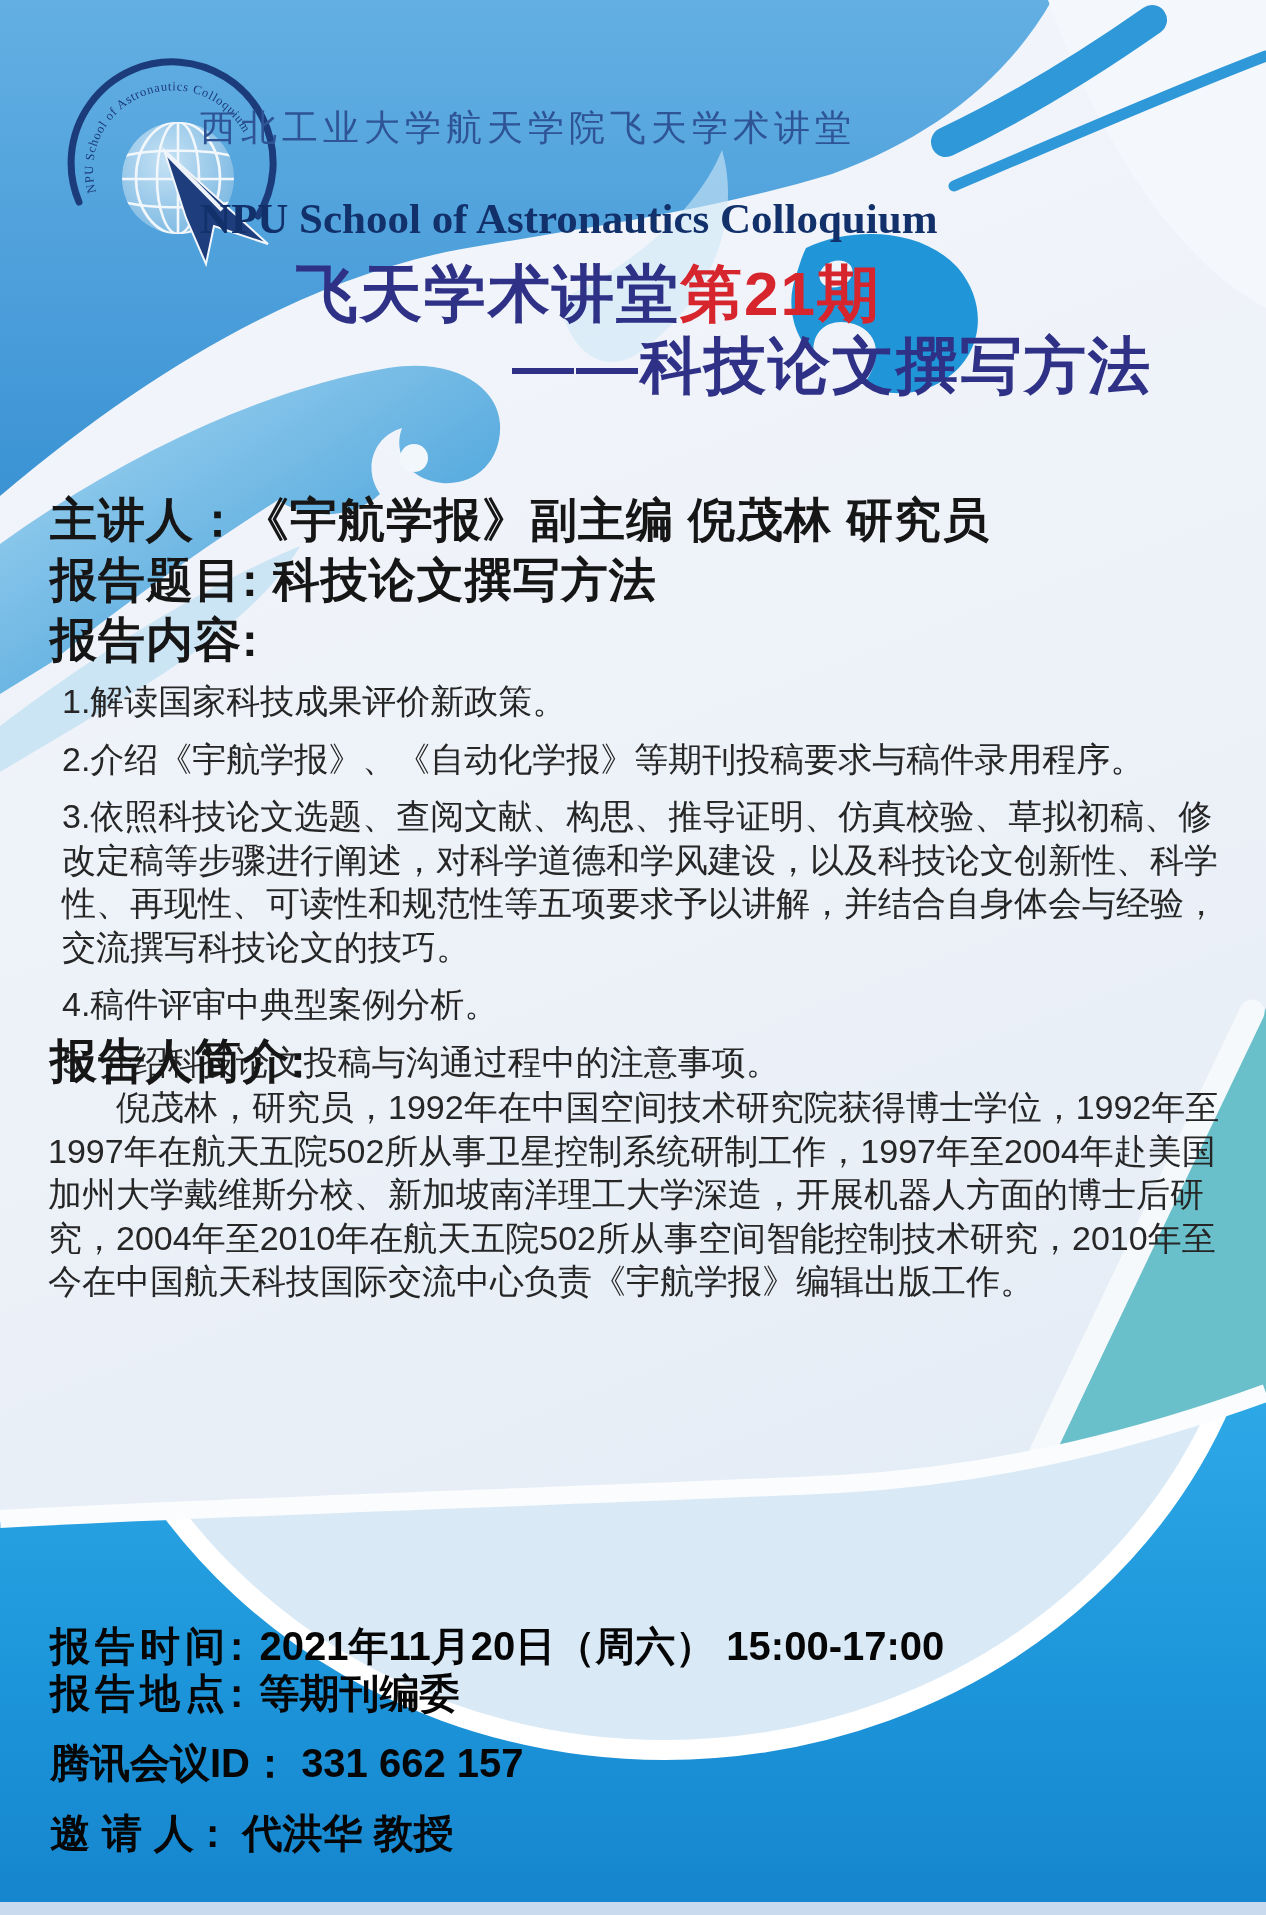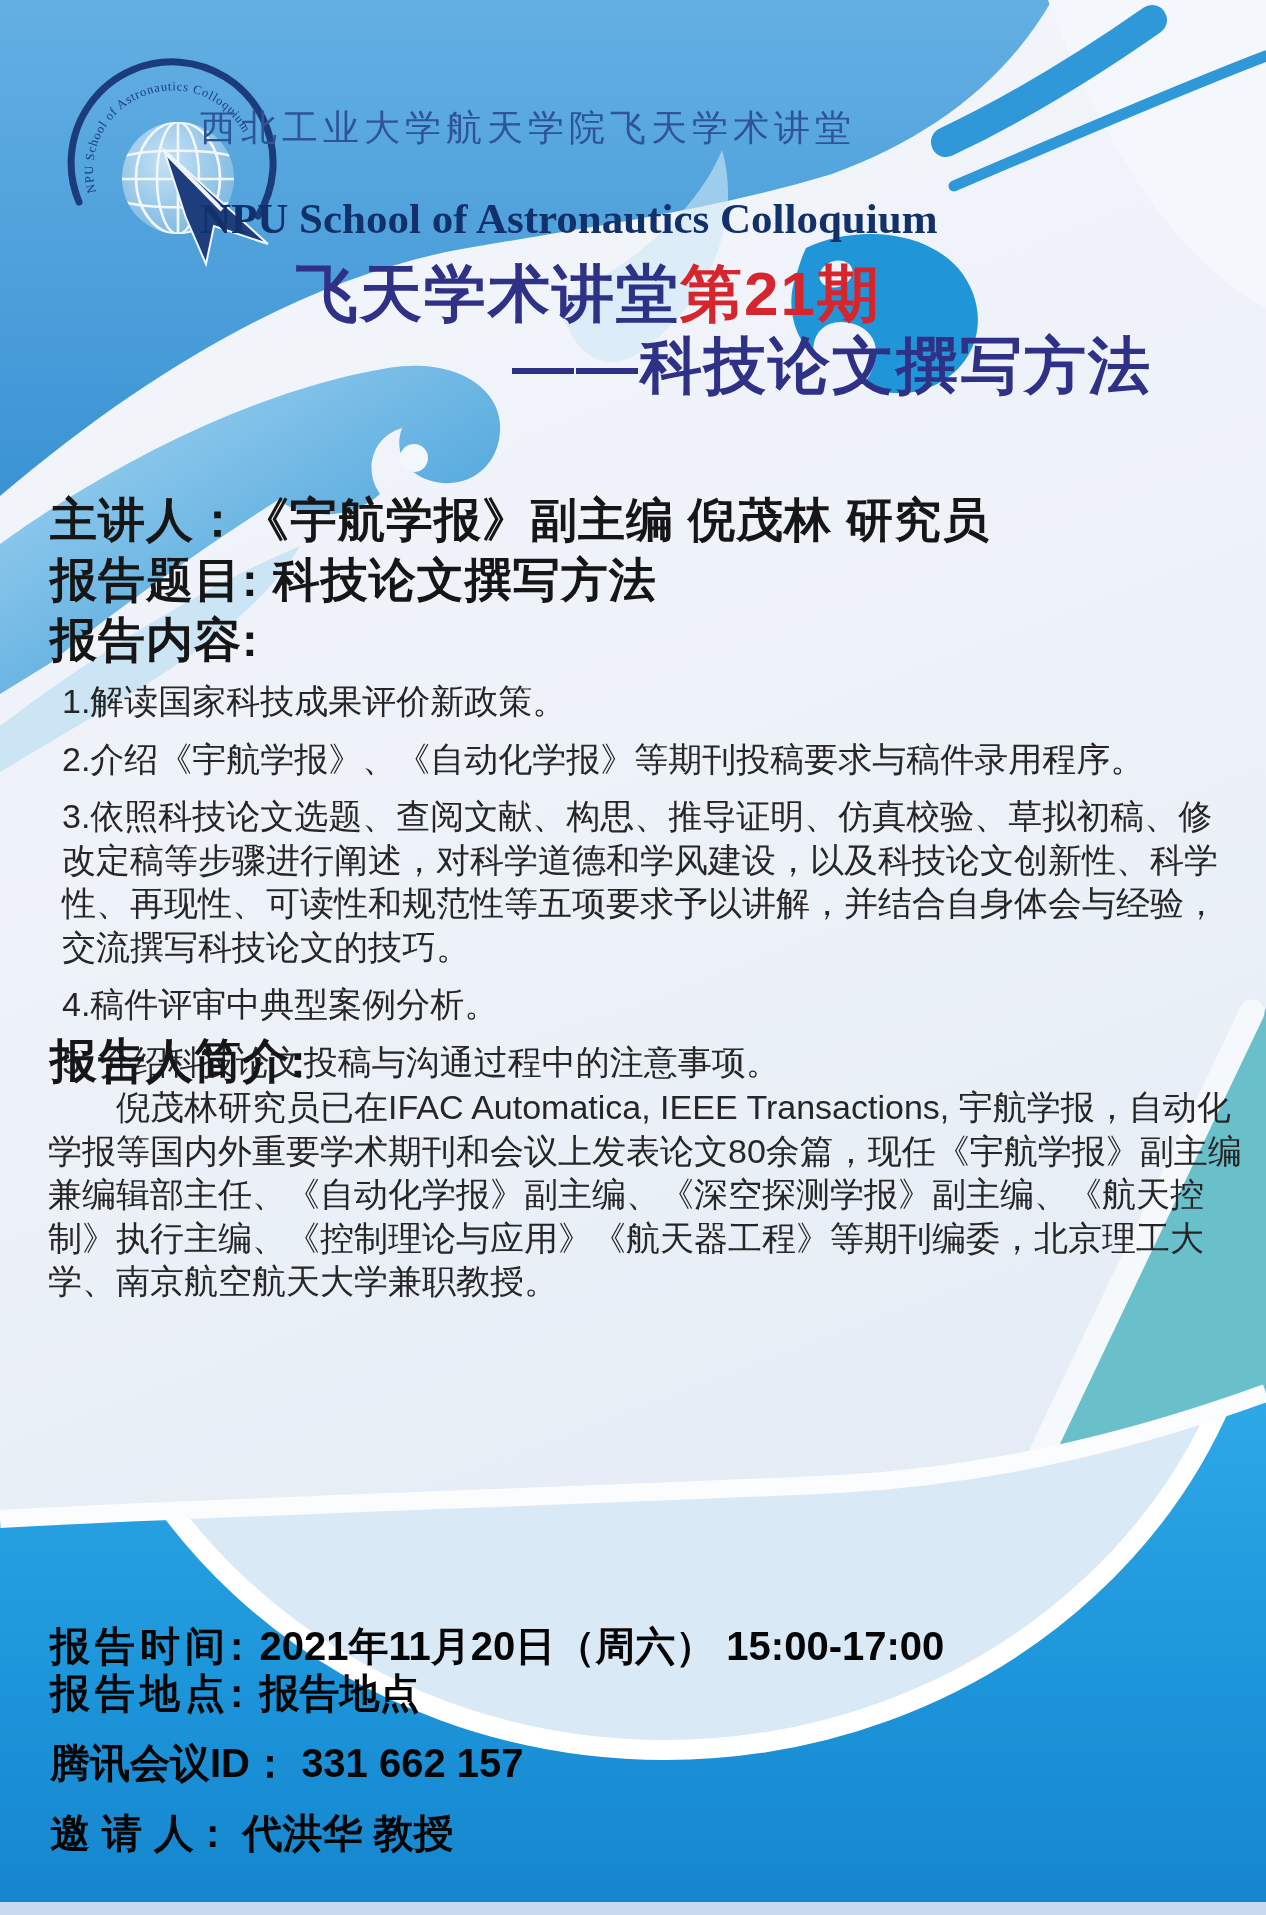--- a/index.html
+++ b/index.html
@@ -148,30 +148,30 @@
   <div class="wrap items">
     <div class="item">1.解读国家科技成果评价新政策。</div>
     <div class="item">2.介绍《宇航学报》、《自动化学报》等期刊投稿要求与稿件录用程序。</div>
     <div class="item">3.依照科技论文选题、查阅文献、构思、推导证明、仿真校验、草拟初稿、修改定稿等步骤进行阐述，对科学道德和学风建设，以及科技论文创新性、科学性、再现性、可读性和规范性等五项要求予以讲解，并结合自身体会与经验，交流撰写科技论文的技巧。</div>
     <div class="item">4.稿件评审中典型案例分析。</div>
     <div class="item">5. 介绍科技论文投稿与沟通过程中的注意事项。</div>
   </div>
 
   <div class="txt metaline biolabel">报告人简介:</div>
   <div class="wrap bio">
-    <p>倪茂林研究员已在IFAC Automatica, IEEE Transactions, 宇航学报，自动化学报等国内外重要学术期刊和会议上发表论文80余篇，现任《宇航学报》副主编兼编辑部主任、《自动化学报》副主编、《深空探测学报》副主编、《航天控制》执行主编、《控制理论与应用》《航天器工程》等期刊编委，北京理工大学、南京航空航天大学兼职教授。</p>
+    <p>倪茂林，研究员，1992年在中国空间技术研究院获得博士学位，1992年至1997年在航天五院502所从事卫星控制系统研制工作，1997年至2004年赴美国加州大学戴维斯分校、新加坡南洋理工大学深造，开展机器人方面的博士后研究，2004年至2010年在航天五院502所从事空间智能控制技术研究，2010年至今在中国航天科技国际交流中心负责《宇航学报》编辑出版工作。</p>
   </div>
 
   <div class="txt footline ftime">
     <span class="lab">报告时间:</span>
     <span>2021年11月20日（周六） 15:00-17:00</span>
   </div>
   <div class="txt footline fplace">
     <span class="lab">报告地点:</span>
-    <span>报告地点</span>
+    <span>等期刊编委</span>
   </div>
   <div class="txt footline fmeet">
     <span>腾讯会议ID：</span>
     <span>331 662 157</span>
   </div>
   <div class="txt footline finvite inviter">
     <span class="lab">邀请人:</span>
     <span>代洪华  教授</span>
   </div>
 

